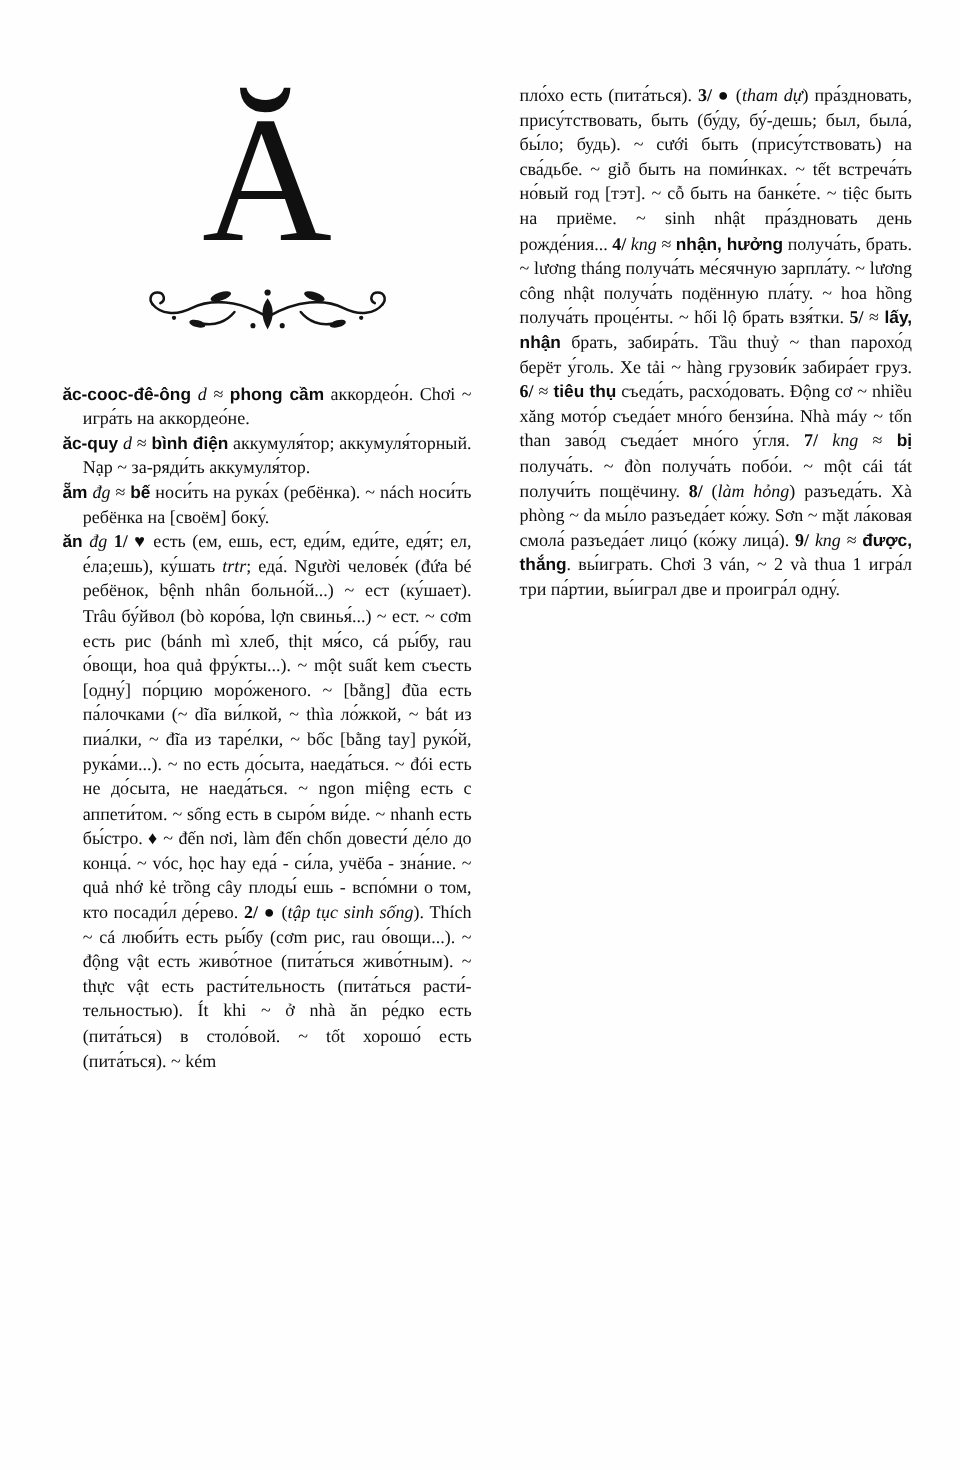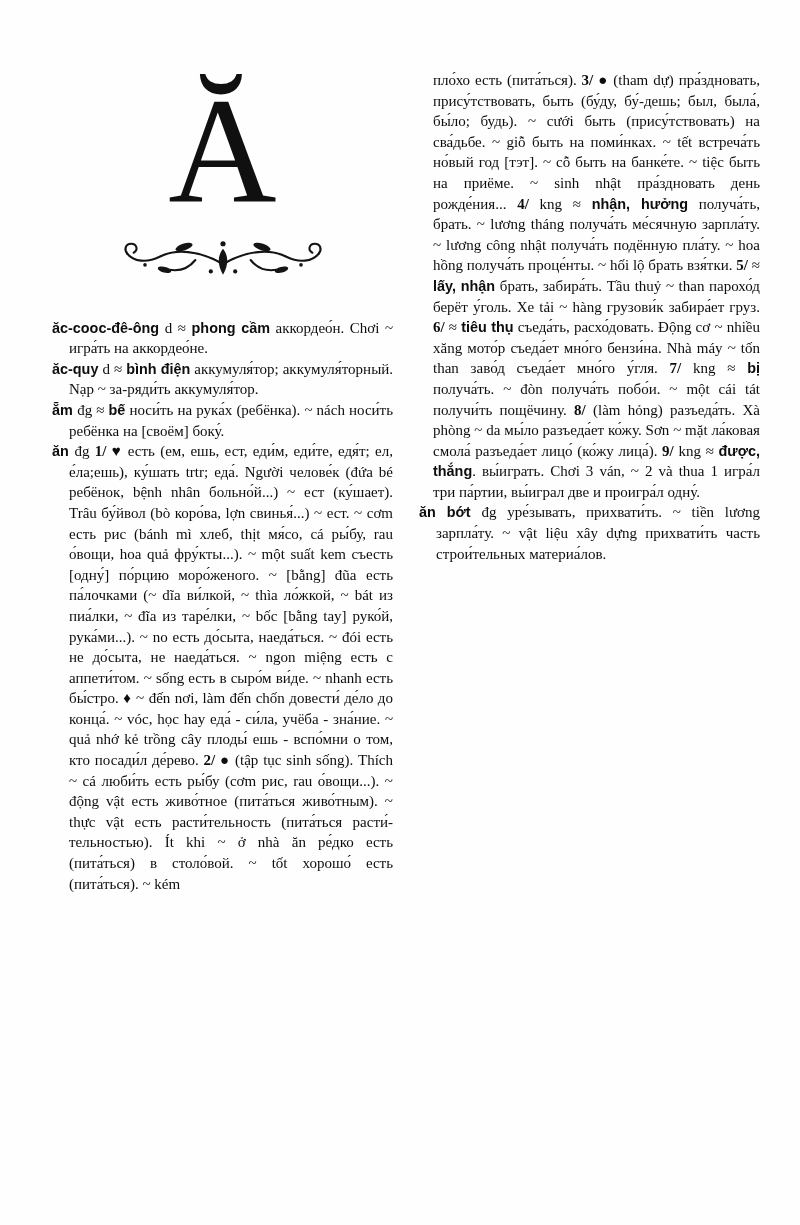--- a/index.html
+++ b/index.html
@@ -39,21 +39,21 @@
     padding-left: 14px;
     text-indent: 0;
   }
   .seg-hw {
     font-weight: bold;
     font-family: "Liberation Sans", "DejaVu Sans", sans-serif;
     font-size: 14.4px;
     margin-top: 20px;
   }
   .seg-num { font-weight: bold; }
-  .seg-i { }
+  .seg-i { font-style: italic; }
 </style>
 </head>
 <body>
 
 <div class="page">
 
   <div class="col col-left">
 
     <div class="letter-block">
       <div class="big-letter">Ă</div>
@@ -86,17 +86,16 @@
     <p class="entry"><span class="seg-hw">ăc-cooc-đê-ông </span><span class="seg-i">d</span><span> ≈ </span><span class="seg-hw">phong cầm</span><span> аккордео́н. Chơi ~ игра́ть на аккордео́не.</span></p>
     <p class="entry"><span class="seg-hw">ăc-quy </span><span class="seg-i">d</span><span> ≈ </span><span class="seg-hw">bình điện</span><span> аккумуля́тор; аккумуля́торный. Nạp ~ за-ряди́ть аккумуля́тор.</span></p>
     <p class="entry"><span class="seg-hw">ẵm </span><span class="seg-i">đg</span><span> ≈ </span><span class="seg-hw">bế</span><span> носи́ть на рука́х (ребёнка). ~ nách носи́ть ребёнка на [своём] боку́.</span></p>
     <p class="entry"><span class="seg-hw">ăn </span><span class="seg-i">đg </span><span class="seg-num">1/</span><span> ♥ есть (ем, ешь, ест, еди́м, еди́те, едя́т; ел, е́ла;ешь), ку́шать </span><span class="seg-i">trtr</span><span>; еда́. Người челове́к (đứa bé ребёнок, bệnh nhân больно́й...) ~ ест (ку́шает). Trâu бу́йвол (bò коро́ва, lợn свинья́...) ~ ест. ~ cơm есть рис (bánh mì хлеб, thịt мя́со, cá ры́бу, rau о́вощи, hoa quả фру́кты...). ~ một suất kem съесть [одну́] по́рцию моро́женого. ~ [bằng] đũa есть па́лочками (~ dĩa ви́лкой, ~ thìa ло́жкой, ~ bát из пиа́лки, ~ đĩa из таре́лки, ~ bốc [bằng tay] руко́й, рука́ми...). ~ no есть до́сыта, наеда́ться. ~ đói есть не до́сыта, не наеда́ться. ~ ngon miệng есть с аппети́том. ~ sống есть в сыро́м ви́де. ~ nhanh есть бы́стро. ♦ ~ đến nơi, làm đến chốn довести́ де́ло до конца́. ~ vóc, học hay еда́ - си́ла, учёба - зна́ние. ~ quả nhớ kẻ trồng cây плоды́ ешь - вспо́мни о том, кто посади́л де́рево. </span><span class="seg-num">2/</span><span> ● (</span><span class="seg-i">tập tục sinh sống</span><span>). Thích ~ cá люби́ть есть ры́бу (cơm рис, rau о́вощи...). ~ động vật есть живо́тное (пита́ться живо́тным). ~ thực vật есть расти́тельность (пита́ться расти́-тельностью). Ít khi ~ ở nhà ăn ре́дко есть (пита́ться) в столо́вой. ~ tốt хорошо́ есть (пита́ться). ~ kém</span></p>
 
   </div>
 
   <div class="col col-right">
 
     <p class="entry continuation"><span>пло́хо есть (пита́ться). </span><span class="seg-num">3/</span><span> ● (</span><span class="seg-i">tham dự</span><span>) пра́здновать, прису́тствовать, быть (бу́ду, бу́-дешь; был, была́, бы́ло; будь). ~ cưới быть (прису́тствовать) на сва́дьбе. ~ giỗ быть на поми́нках. ~ tết встреча́ть но́вый год [тэт]. ~ cỗ быть на банке́те. ~ tiệc быть на приёме. ~ sinh nhật пра́здновать день рожде́ния... </span><span class="seg-num">4/</span><span> </span><span class="seg-i">kng</span><span> ≈ </span><span class="seg-hw">nhận, hưởng</span><span> получа́ть, брать. ~ lương tháng получа́ть ме́сячную зарпла́ту. ~ lương công nhật получа́ть подённую пла́ту. ~ hoa hồng получа́ть проце́нты. ~ hối lộ брать взя́тки. </span><span class="seg-num">5/</span><span> ≈ </span><span class="seg-hw">lấy, nhận</span><span> брать, забира́ть. Tầu thuỷ ~ than парохо́д берёт у́голь. Xe tải ~ hàng грузови́к забира́ет груз. </span><span class="seg-num">6/</span><span> ≈ </span><span class="seg-hw">tiêu thụ</span><span> съеда́ть, расхо́довать. Động cơ ~ nhiều xăng мото́р съеда́ет мно́го бензи́на. Nhà máy ~ tốn than заво́д съеда́ет мно́го у́гля. </span><span class="seg-num">7/</span><span> </span><span class="seg-i">kng</span><span> ≈ </span><span class="seg-hw">bị</span><span> получа́ть. ~ đòn получа́ть побо́и. ~ một cái tát получи́ть пощёчину. </span><span class="seg-num">8/</span><span> (</span><span class="seg-i">làm hỏng</span><span>) разъеда́ть. Xà phòng ~ da мы́ло разъеда́ет ко́жу. Sơn ~ mặt ла́ковая смола́ разъеда́ет лицо́ (ко́жу лица́). </span><span class="seg-num">9/</span><span> </span><span class="seg-i">kng</span><span> ≈ </span><span class="seg-hw">được, thắng</span><span>. вы́играть. Chơi 3 ván, ~ 2 và thua 1 игра́л три па́ртии, вы́играл две и проигра́л одну́.</span></p>
-    <p class="entry"><span class="seg-hw">ăn bớt </span><span class="seg-i">đg</span><span> уре́зывать, прихвати́ть. ~ tiền lương зарпла́ту. ~ vật liệu xây dựng прихвати́ть часть строи́тельных материа́лов.</span></p>
 
   </div>
 
 </div>
 
 </body></html>

